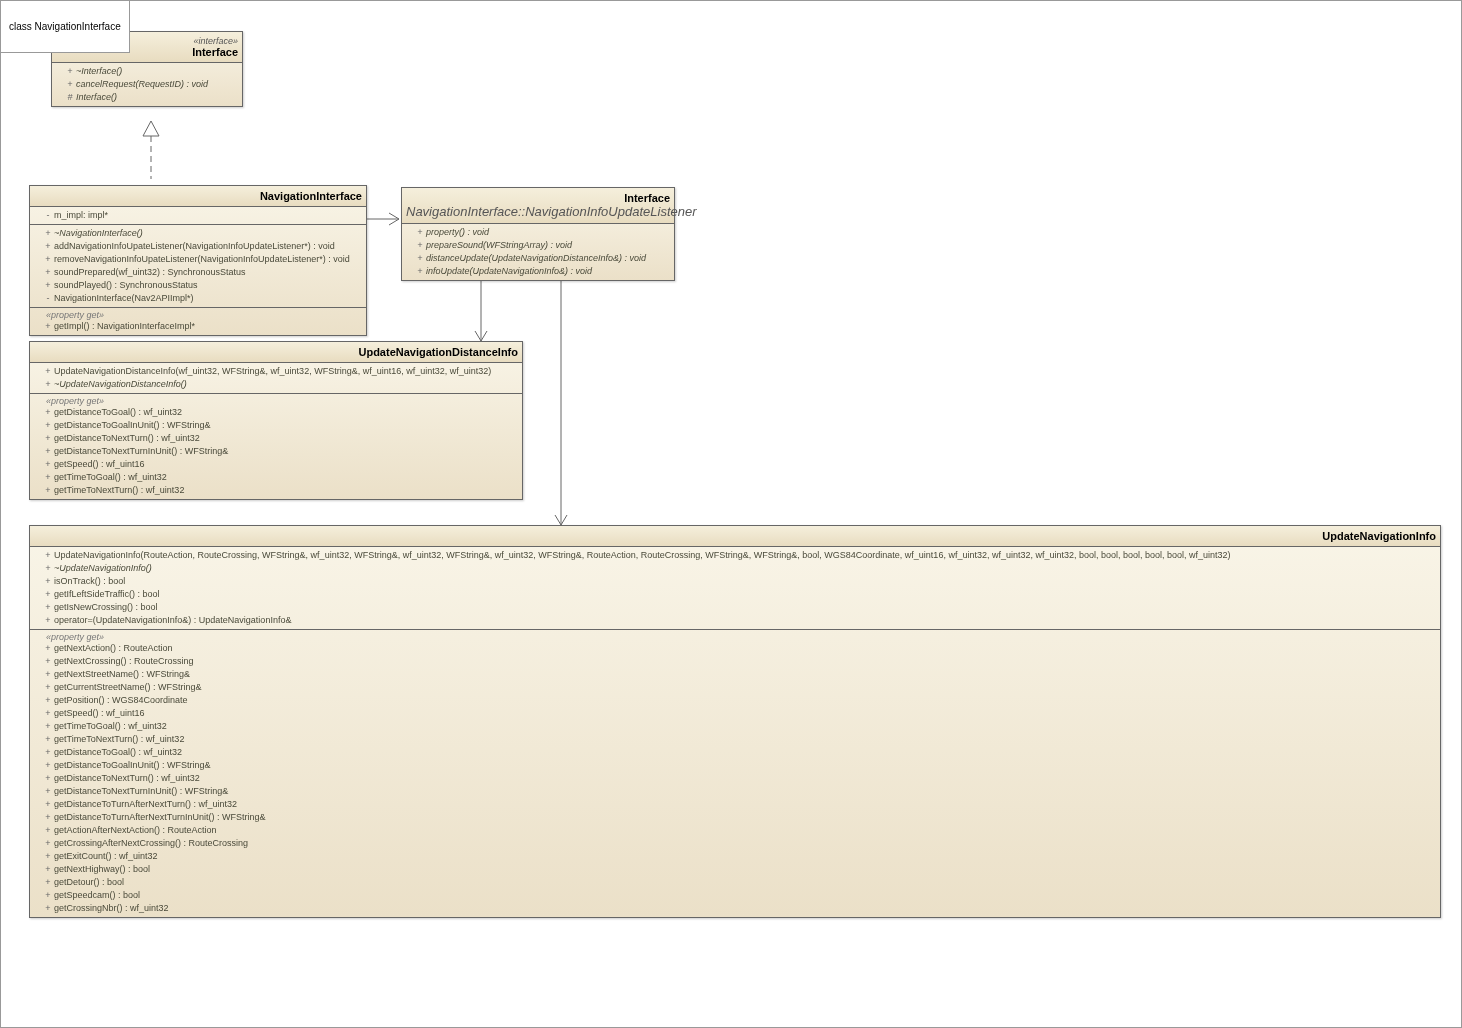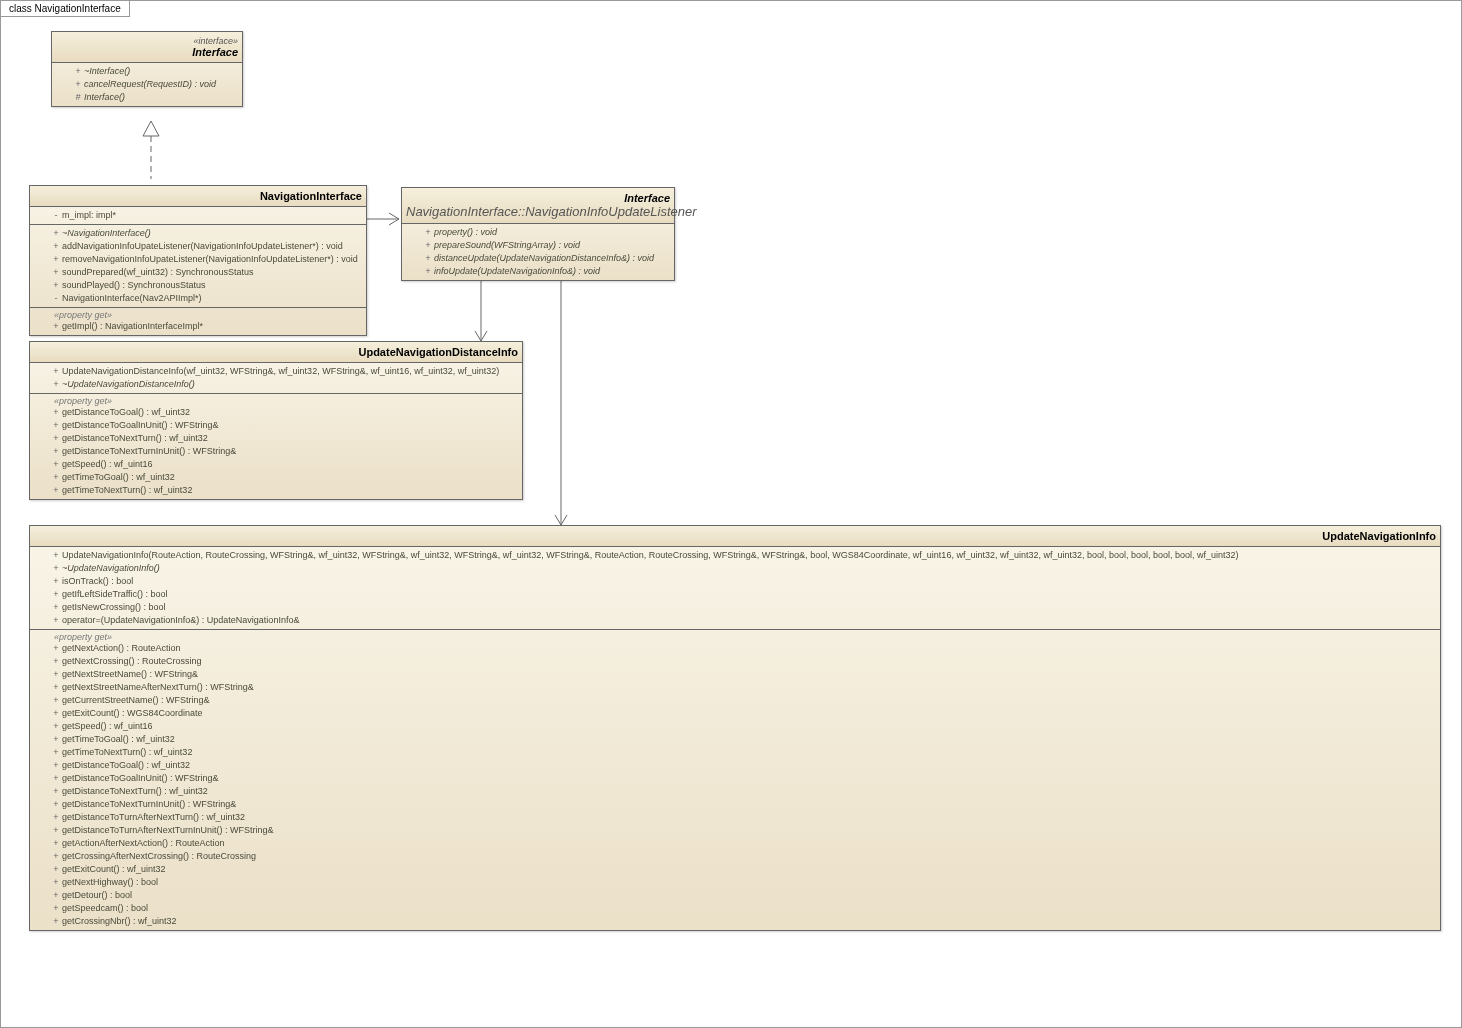--- a/index.html
+++ b/index.html
@@ -1,24 +1,24 @@
 <!DOCTYPE html>
 <html><head>
 <meta charset="utf-8">
 <style>
 body{margin:0;padding:0;font-family:Arial,sans-serif;font-size:10px;background:#fff;color:#000}
 .canvas{position:relative;width:1462px;height:1028px;border:1px solid #999;box-sizing:border-box}
-.tab{position:absolute;top:-1px;left:-1px;border:1px solid #999;background:#fff;padding:2px 8px;font-size:10px;z-index:10}
+.tab{position:absolute;top:-1px;left:-1px;border:1px solid #999;background:#fff;padding:20px 8px;font-size:10px;z-index:10}
 .cls{position:absolute;border:1px solid #666;background:linear-gradient(to bottom,#f9f5e8,#ebe0c8);box-shadow:1px 1px 2px rgba(0,0,0,0.2)}
 .cls .hdr{border-bottom:1px solid #666;text-align:right;padding:4px;background:linear-gradient(to bottom,#f5efdc,#e8dcc0)}
 .cls .hdr .stereo{font-style:italic;font-size:9px;color:#555}
 .cls .hdr .nm{font-weight:bold;font-size:11px}
-.cls .hdr .nm.ital{font-style:italic}
+.cls .hdr .nm.ital{}
 .cls .sub{font-style:italic;font-size:13px;color:#555}
-.cls .sec{border-bottom:1px solid #666;padding:2px 20px}
+.cls .sec{border-bottom:1px solid #666;padding:2px 12px}
 .cls .sec:last-child{border-bottom:none}
 .cls .row{white-space:nowrap;line-height:13px;font-size:9px;color:#4a4a3a}
 .cls .row .vis{display:inline-block;width:12px;text-align:center;color:#666}
 .cls .row.ital{font-style:italic}
 .cls .lbl{font-size:9px;color:#777;font-style:italic;padding:0 4px}
 svg.lines{position:absolute;top:0;left:0;width:1462px;height:1028px;pointer-events:none}
 </style>
 </head>
 <body>
 
@@ -121,23 +121,22 @@
         <div class="row"><span class="vis">+</span><span>getIfLeftSideTraffic() : bool</span></div>
         <div class="row"><span class="vis">+</span><span>getIsNewCrossing() : bool</span></div>
         <div class="row"><span class="vis">+</span><span>operator=(UpdateNavigationInfo&amp;) : UpdateNavigationInfo&amp;</span></div>
       </div>
   <div class="sec">
     <div class="lbl">«property get»</div>
     <div id="updinfo-props">
           <div class="row"><span class="vis">+</span><span>getNextAction() : RouteAction</span></div>
           <div class="row"><span class="vis">+</span><span>getNextCrossing() : RouteCrossing</span></div>
           <div class="row"><span class="vis">+</span><span>getNextStreetName() : WFString&amp;</span></div>
-          <div class="row"><span class="vis">+</span><span>getNextStreetNameAfterNextTurn() : WFString&amp;</span></div>
           <div class="row"><span class="vis">+</span><span>getCurrentStreetName() : WFString&amp;</span></div>
-          <div class="row"><span class="vis">+</span><span>getExitCount() : WGS84Coordinate</span></div>
+          <div class="row"><span class="vis">+</span><span>getPosition() : WGS84Coordinate</span></div>
           <div class="row"><span class="vis">+</span><span>getSpeed() : wf_uint16</span></div>
           <div class="row"><span class="vis">+</span><span>getTimeToGoal() : wf_uint32</span></div>
           <div class="row"><span class="vis">+</span><span>getTimeToNextTurn() : wf_uint32</span></div>
           <div class="row"><span class="vis">+</span><span>getDistanceToGoal() : wf_uint32</span></div>
           <div class="row"><span class="vis">+</span><span>getDistanceToGoalInUnit() : WFString&amp;</span></div>
           <div class="row"><span class="vis">+</span><span>getDistanceToNextTurn() : wf_uint32</span></div>
           <div class="row"><span class="vis">+</span><span>getDistanceToNextTurnInUnit() : WFString&amp;</span></div>
           <div class="row"><span class="vis">+</span><span>getDistanceToTurnAfterNextTurn() : wf_uint32</span></div>
           <div class="row"><span class="vis">+</span><span>getDistanceToTurnAfterNextTurnInUnit() : WFString&amp;</span></div>
           <div class="row"><span class="vis">+</span><span>getActionAfterNextAction() : RouteAction</span></div>

